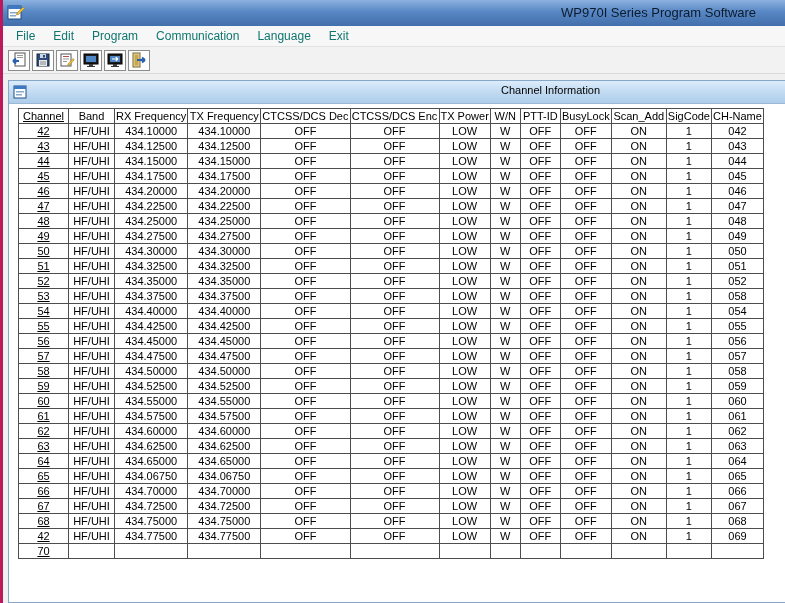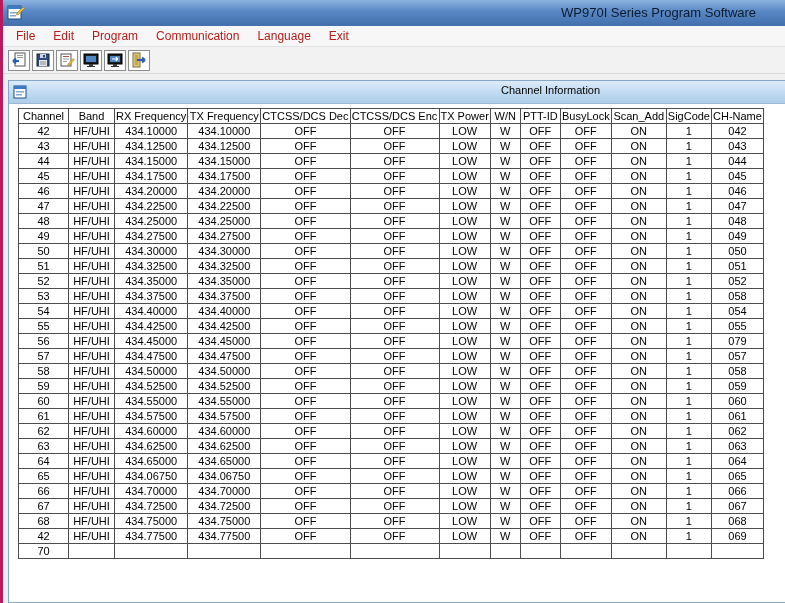--- a/index.html
+++ b/index.html
@@ -19,21 +19,21 @@
     position:absolute; left:558px; top:5px;
     font-size:13px; color:#0d1b2e; white-space:nowrap;
   }
 
   
   .menubar {
     position:absolute; top:26px; left:0; right:0; height:21px;
     background:#f7f7f7; border-bottom:1px solid #e3e3e3;
     display:flex; align-items:center; padding-left:4px;
   }
-  .menu-item { font-size:12px; color:#b91c1c; padding:3px 9px; cursor:default; }
+  .menu-item { font-size:12px; color:#0f766e; padding:3px 9px; cursor:default; }
 
   
   .toolbar {
     position:absolute; top:47px; left:0; right:0; height:27px;
     background:#f2f2f2; border-bottom:1px solid #dadada;
     display:flex; align-items:center; gap:2px; padding:0 0 0 5px;
   }
   .tool-btn {
     width:22px; height:21px; border:1px solid #8c8c8c; background:#fdfdfd;
     display:flex; align-items:center; justify-content:center; padding:0;
@@ -54,21 +54,21 @@
   .panel-title { position:absolute; left:492px; top:3px; font-size:11px; color:#000; white-space:nowrap; }
 
   .table-area { position:absolute; top:27px; left:9px; }
 
   table { border-collapse:collapse; table-layout:fixed; font-size:11px; color:#000; }
   th, td {
     border:1px solid #4d4d4d; height:15px; line-height:13px;
     text-align:center; padding:0 1px; font-weight:normal;
     white-space:nowrap; overflow:hidden; background:#fff;
   }
-  th:nth-child(1), td:nth-child(1) { width:50px; }
+  th:nth-child(1), td:nth-child(1) { width:50px;text-decoration:underline; }
   th:nth-child(2), td:nth-child(2) { width:46px; }
   th:nth-child(3), td:nth-child(3) { width:73px; }
   th:nth-child(4), td:nth-child(4) { width:73px; }
   th:nth-child(5), td:nth-child(5) { width:85px; }
   th:nth-child(6), td:nth-child(6) { width:89px; }
   th:nth-child(7), td:nth-child(7) { width:47px; }
   th:nth-child(8), td:nth-child(8) { width:30px; }
   th:nth-child(9), td:nth-child(9) { width:40px; }
   th:nth-child(10), td:nth-child(10) { width:51px; }
   th:nth-child(11), td:nth-child(11) { width:55px; }
@@ -417,21 +417,21 @@
               <td>434.45000</td>
               <td>434.45000</td>
               <td>OFF</td>
               <td>OFF</td>
               <td>LOW</td>
               <td>W</td>
               <td>OFF</td>
               <td>OFF</td>
               <td>ON</td>
               <td>1</td>
-              <td>079</td>
+              <td>056</td>
             </tr>
             <tr>
               <td>57</td>
               <td>HF/UHI</td>
               <td>434.47500</td>
               <td>434.47500</td>
               <td>OFF</td>
               <td>OFF</td>
               <td>LOW</td>
               <td>W</td>

